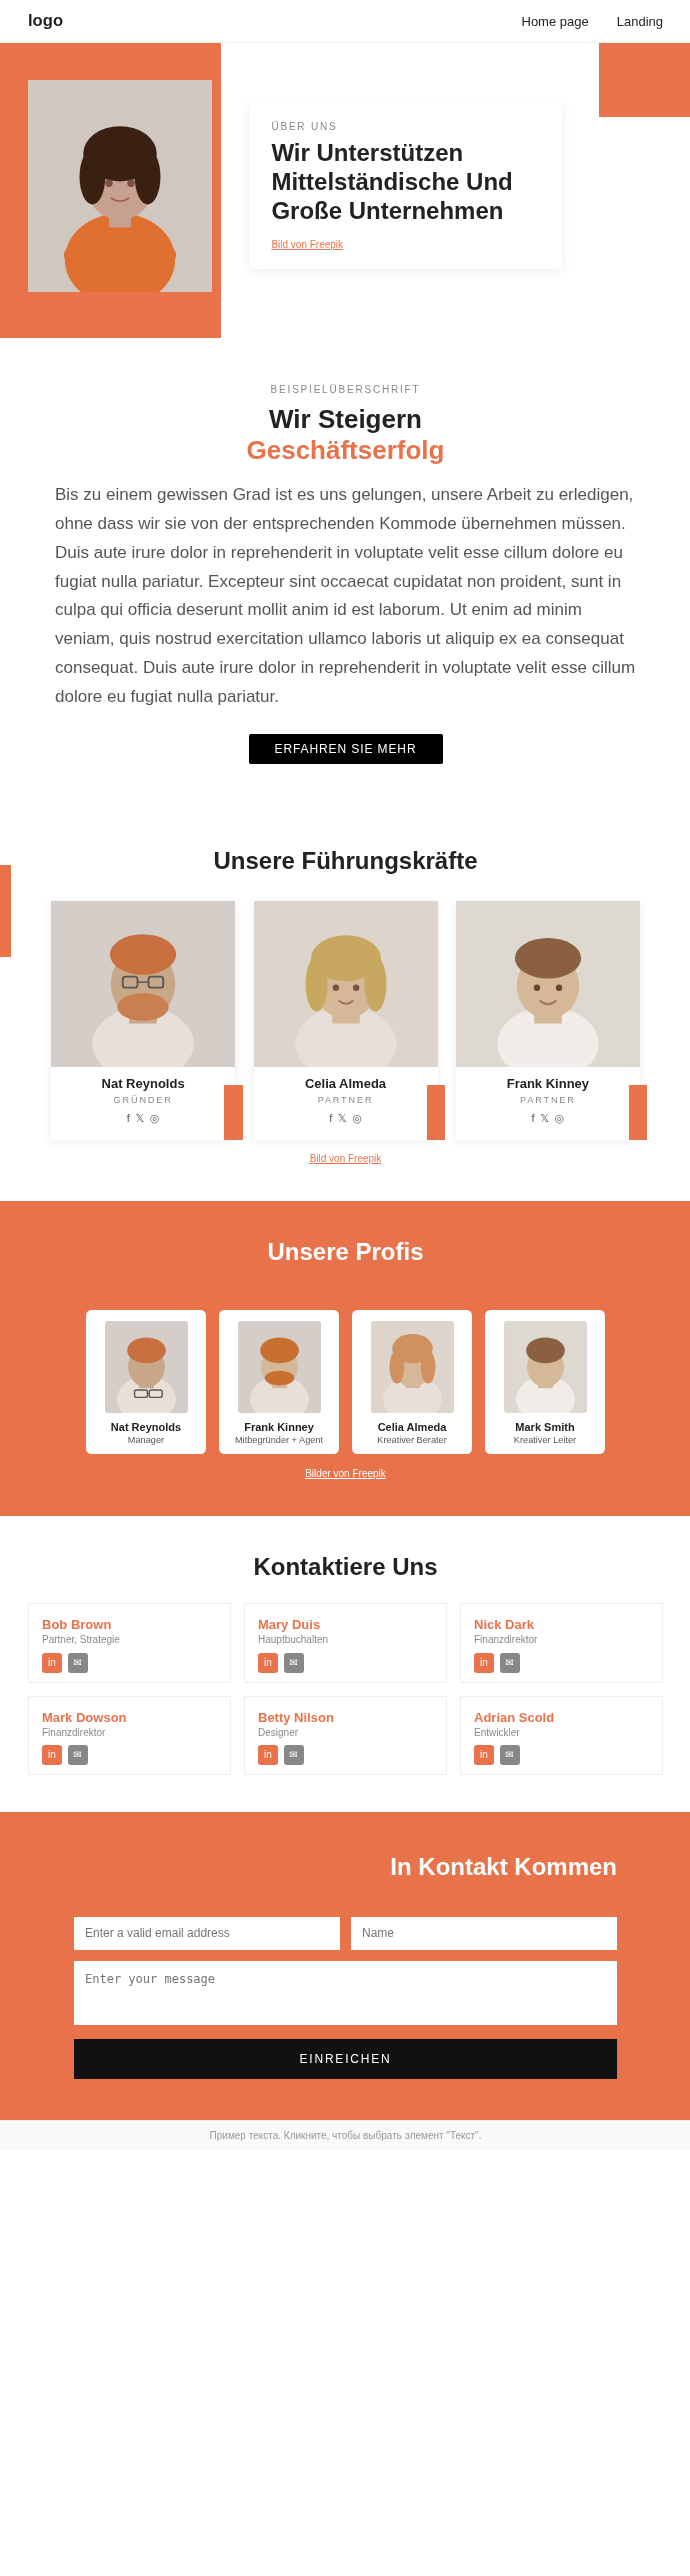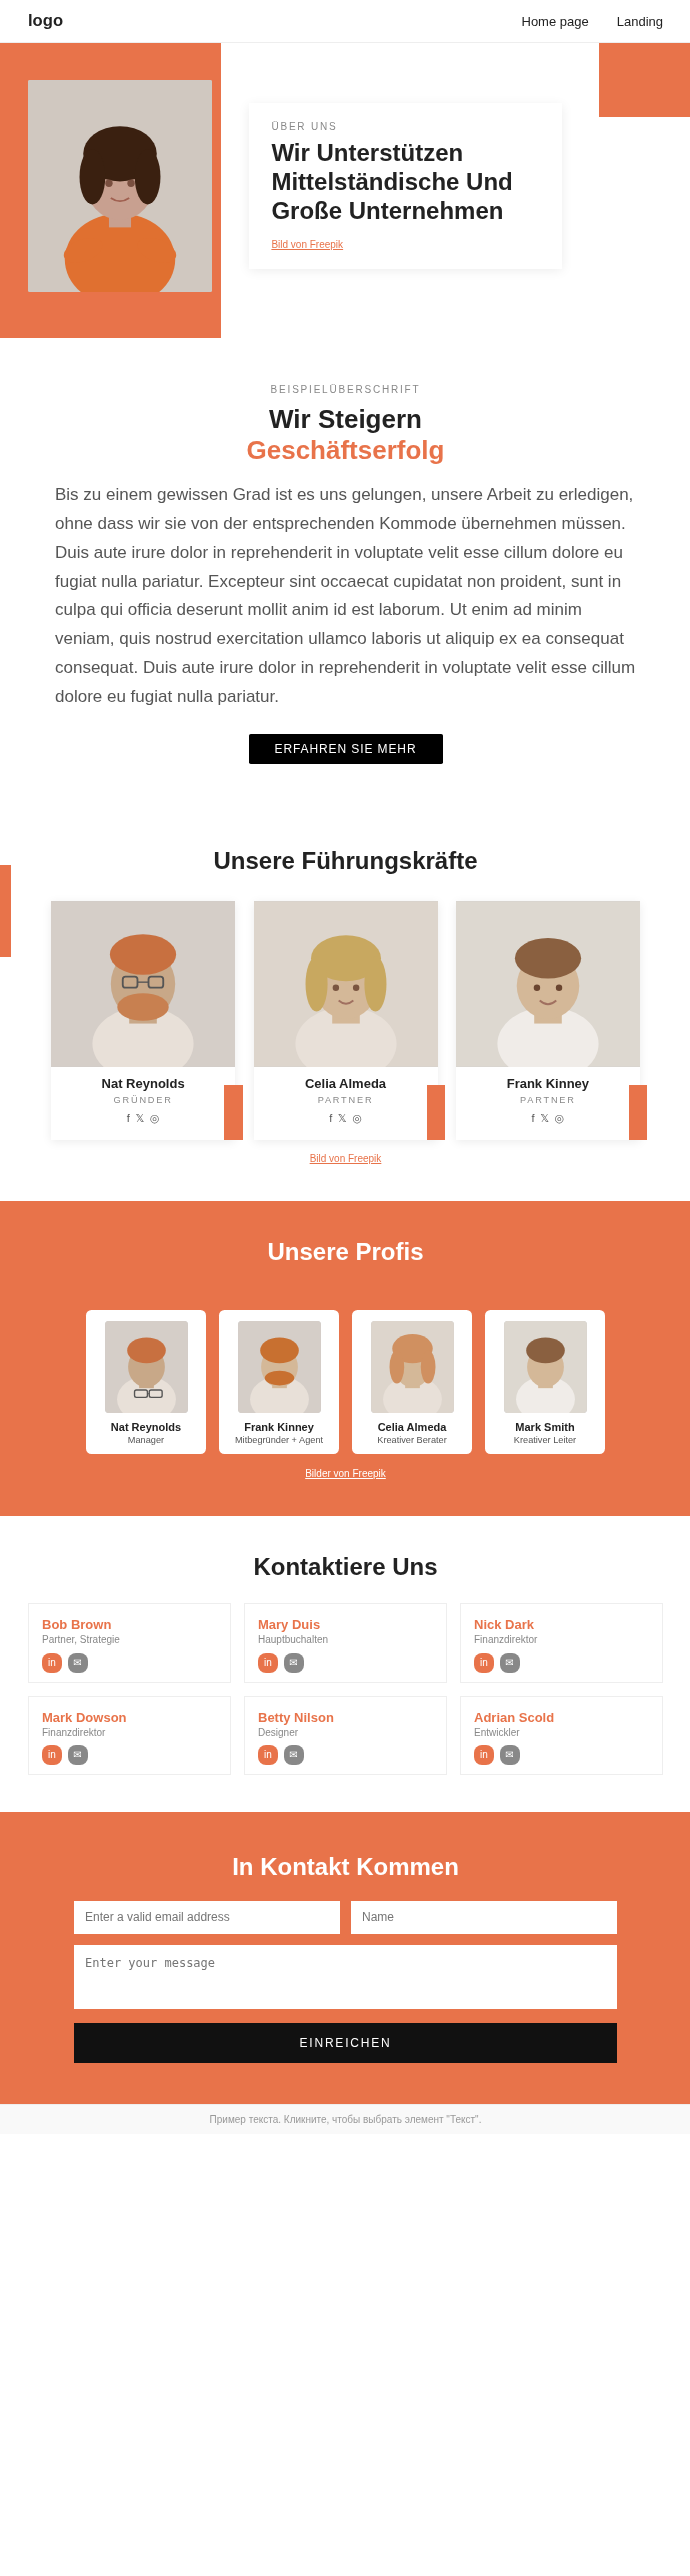--- a/index.html
+++ b/index.html
@@ -56,26 +56,26 @@
     .profis-credit { font-size: 10px; color: #fff; margin-top: 14.7px; text-decoration: underline; cursor: pointer; }
 
     
     .section-contact { padding: 37px 28px; text-align: center; }
     .section-contact h2 { font-size: 24px; font-weight: bold; margin-bottom: 22px; }
     .contact-grid { display: grid; grid-template-columns: 1fr 1fr 1fr; gap: 13px; }
     .contact-card { border: 0.9px solid #eee; padding: 13px 13px 9.2px; text-align: left; }
     .contact-card-name { font-size: 13px; font-weight: bold; color: #e8734a; margin-bottom: 1.8px; }
     .contact-card-role { font-size: 10px; color: #888; margin-bottom: 7.4px; }
     .contact-icons { display: flex; gap: 5.5px; }
-    .contact-icon { width: 20px; height: 20px; background: #e8734a; border-radius: 8px; display: flex; align-items: center; justify-content: center; color: #fff; font-size: 10px; cursor: pointer; }
+    .contact-icon { width: 20px; height: 20px; background: #e8734a; border-radius: 3px; display: flex; align-items: center; justify-content: center; color: #fff; font-size: 10px; cursor: pointer; }
     .contact-icon.email { background: #888; }
 
     
     .section-form { background: #e8734a; padding: 41px 74px; text-align: center; }
-    .section-form h2 { font-size: 24px; font-weight: bold; color: #fff; margin-bottom: 20px; }
+    .section-form h2 { font-size: 24px; font-weight: bold; color: #fff; margin-bottom: 36px; text-align: right; }
     .form-row { display: flex; gap: 11px; margin-bottom: 11px; }
     .form-input { flex: 1; padding: 9.2px 11px; border: none; font-size: 12px; outline: none; color: #888; }
     .form-textarea { width: 100%; padding: 11px; border: none; font-size: 12px; height: 64px; resize: none; outline: none; color: #888; margin-bottom: 11px; }
     .btn-submit { background: #111; color: #fff; border: none; padding: 13px 55px; font-size: 12px; letter-spacing: 1.8px; text-transform: uppercase; cursor: pointer; width: 100%; }
 
     
     .footer-note { background: #f9f9f9; padding: 9.2px 28px; font-size: 10px; color: #999; text-align: center; border-top: 0.9px solid #eee; }
   </style>
 </head>
 <body>

